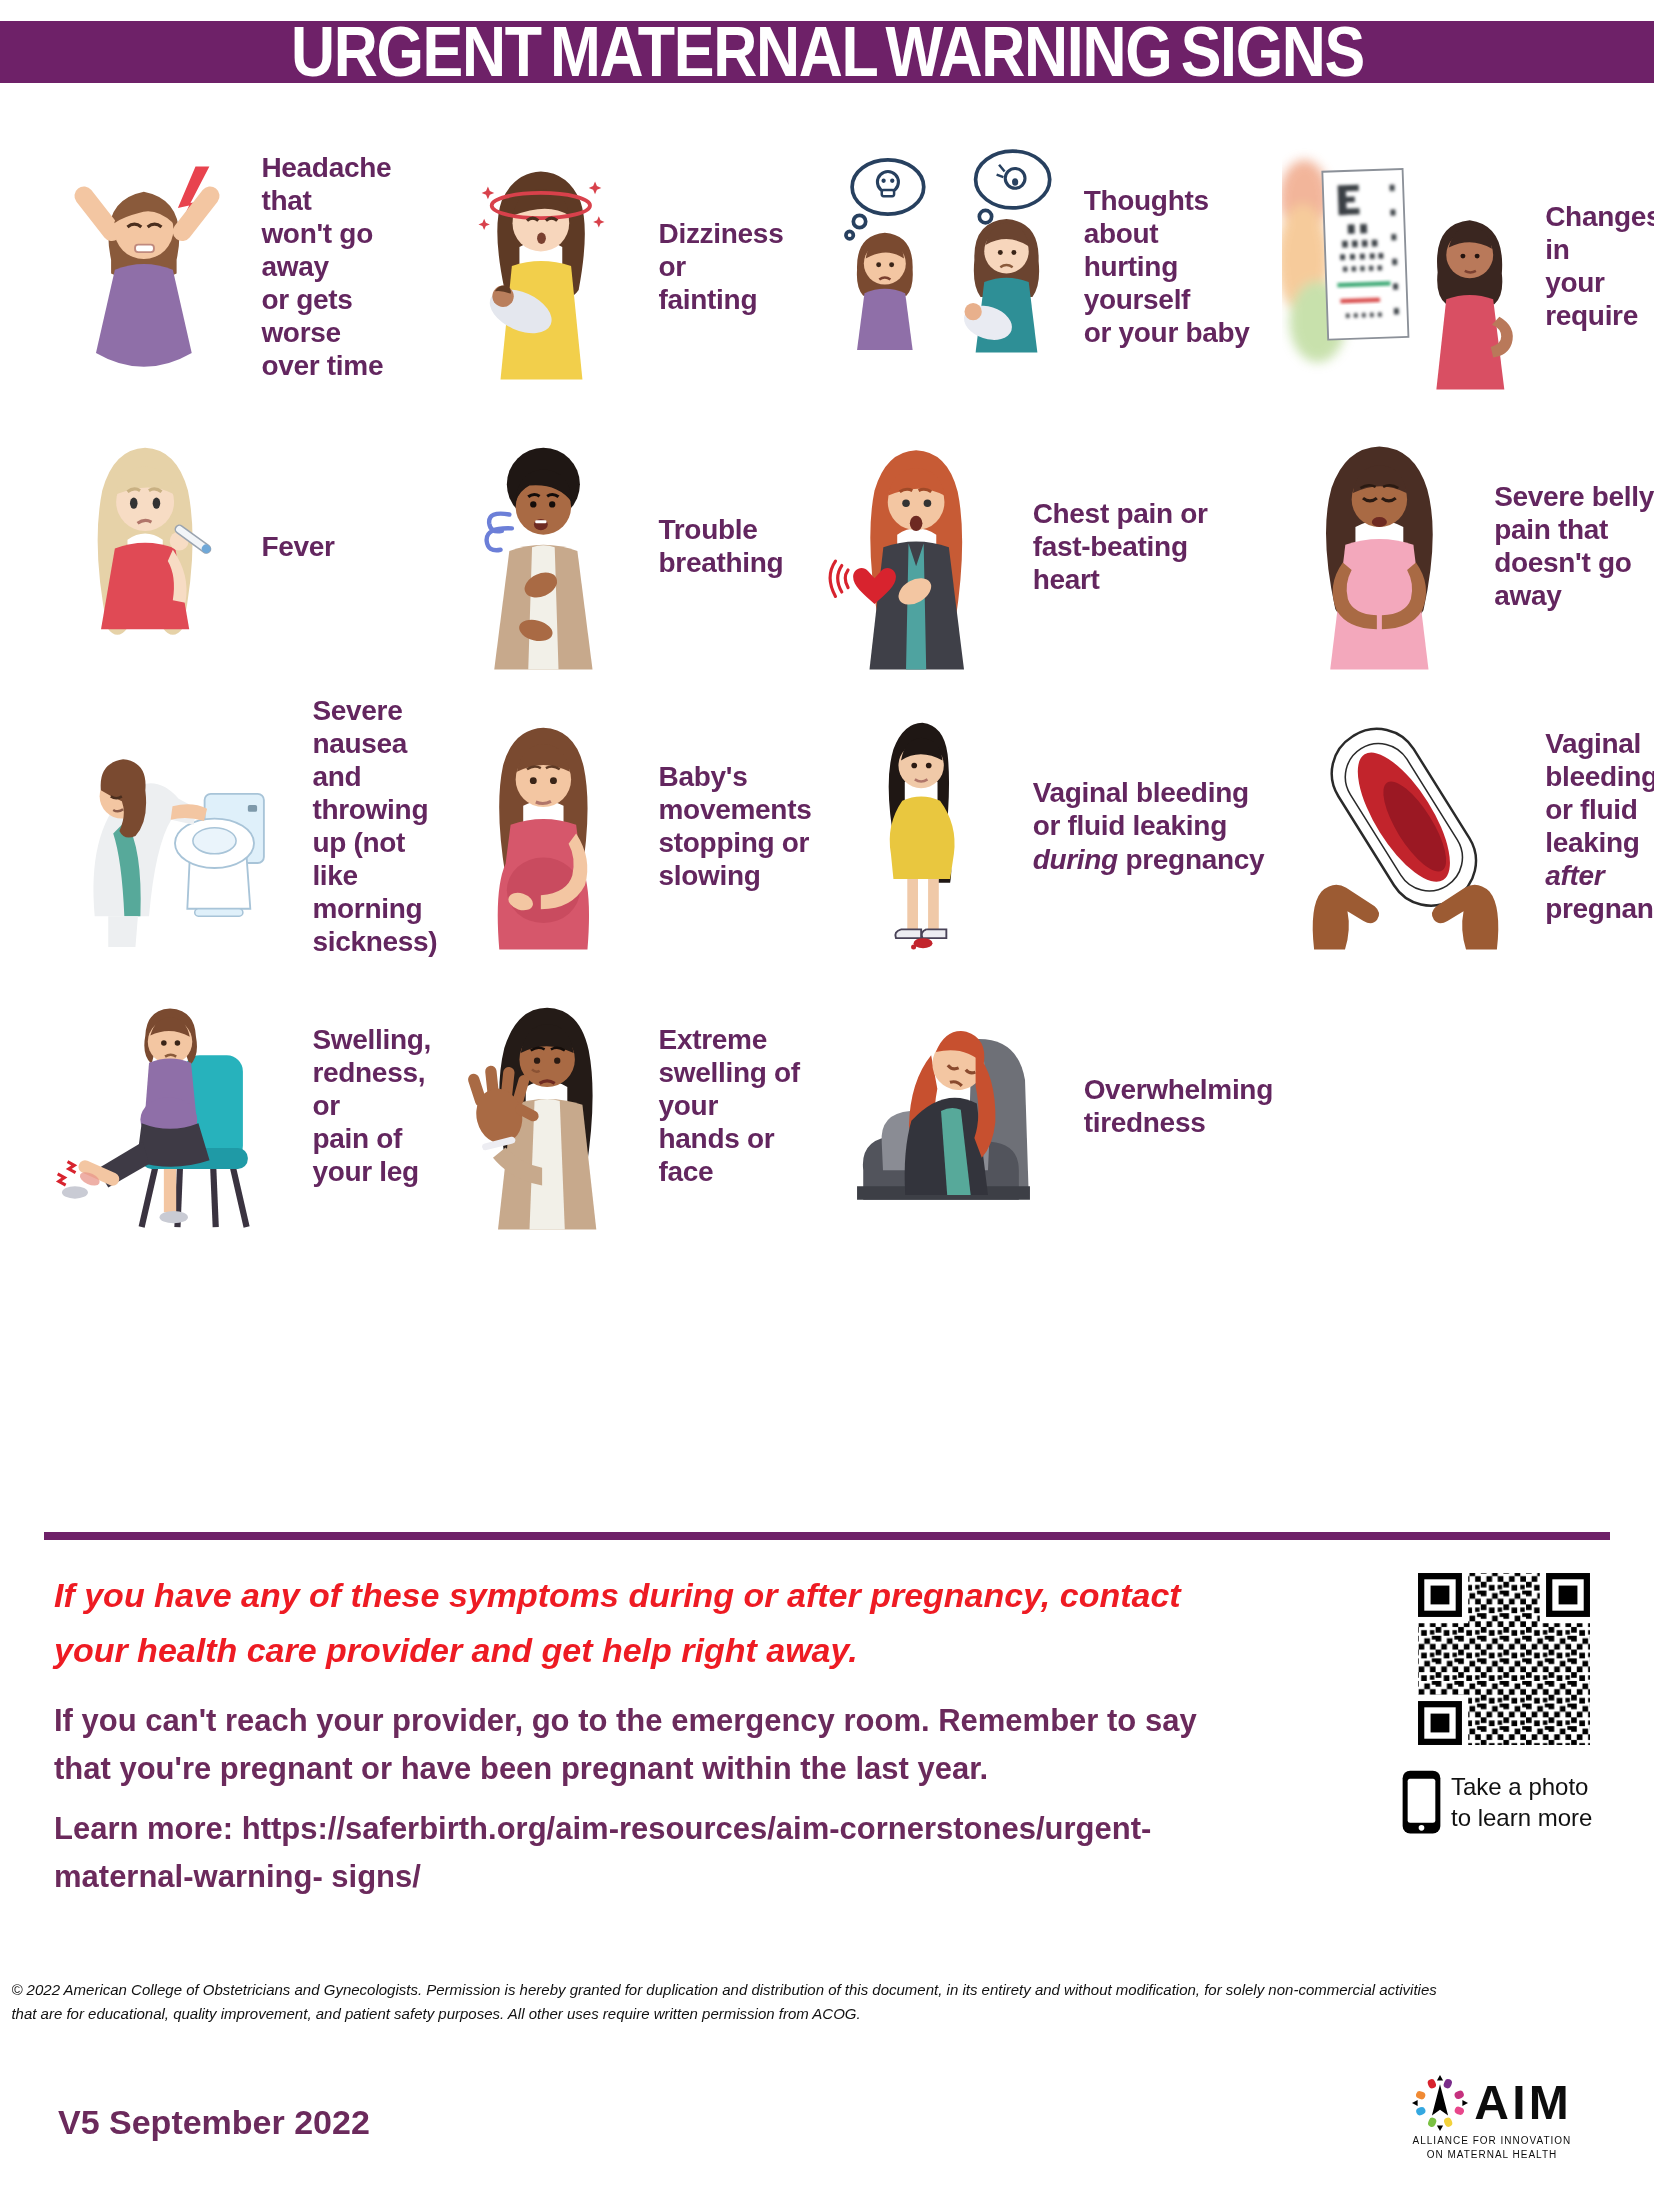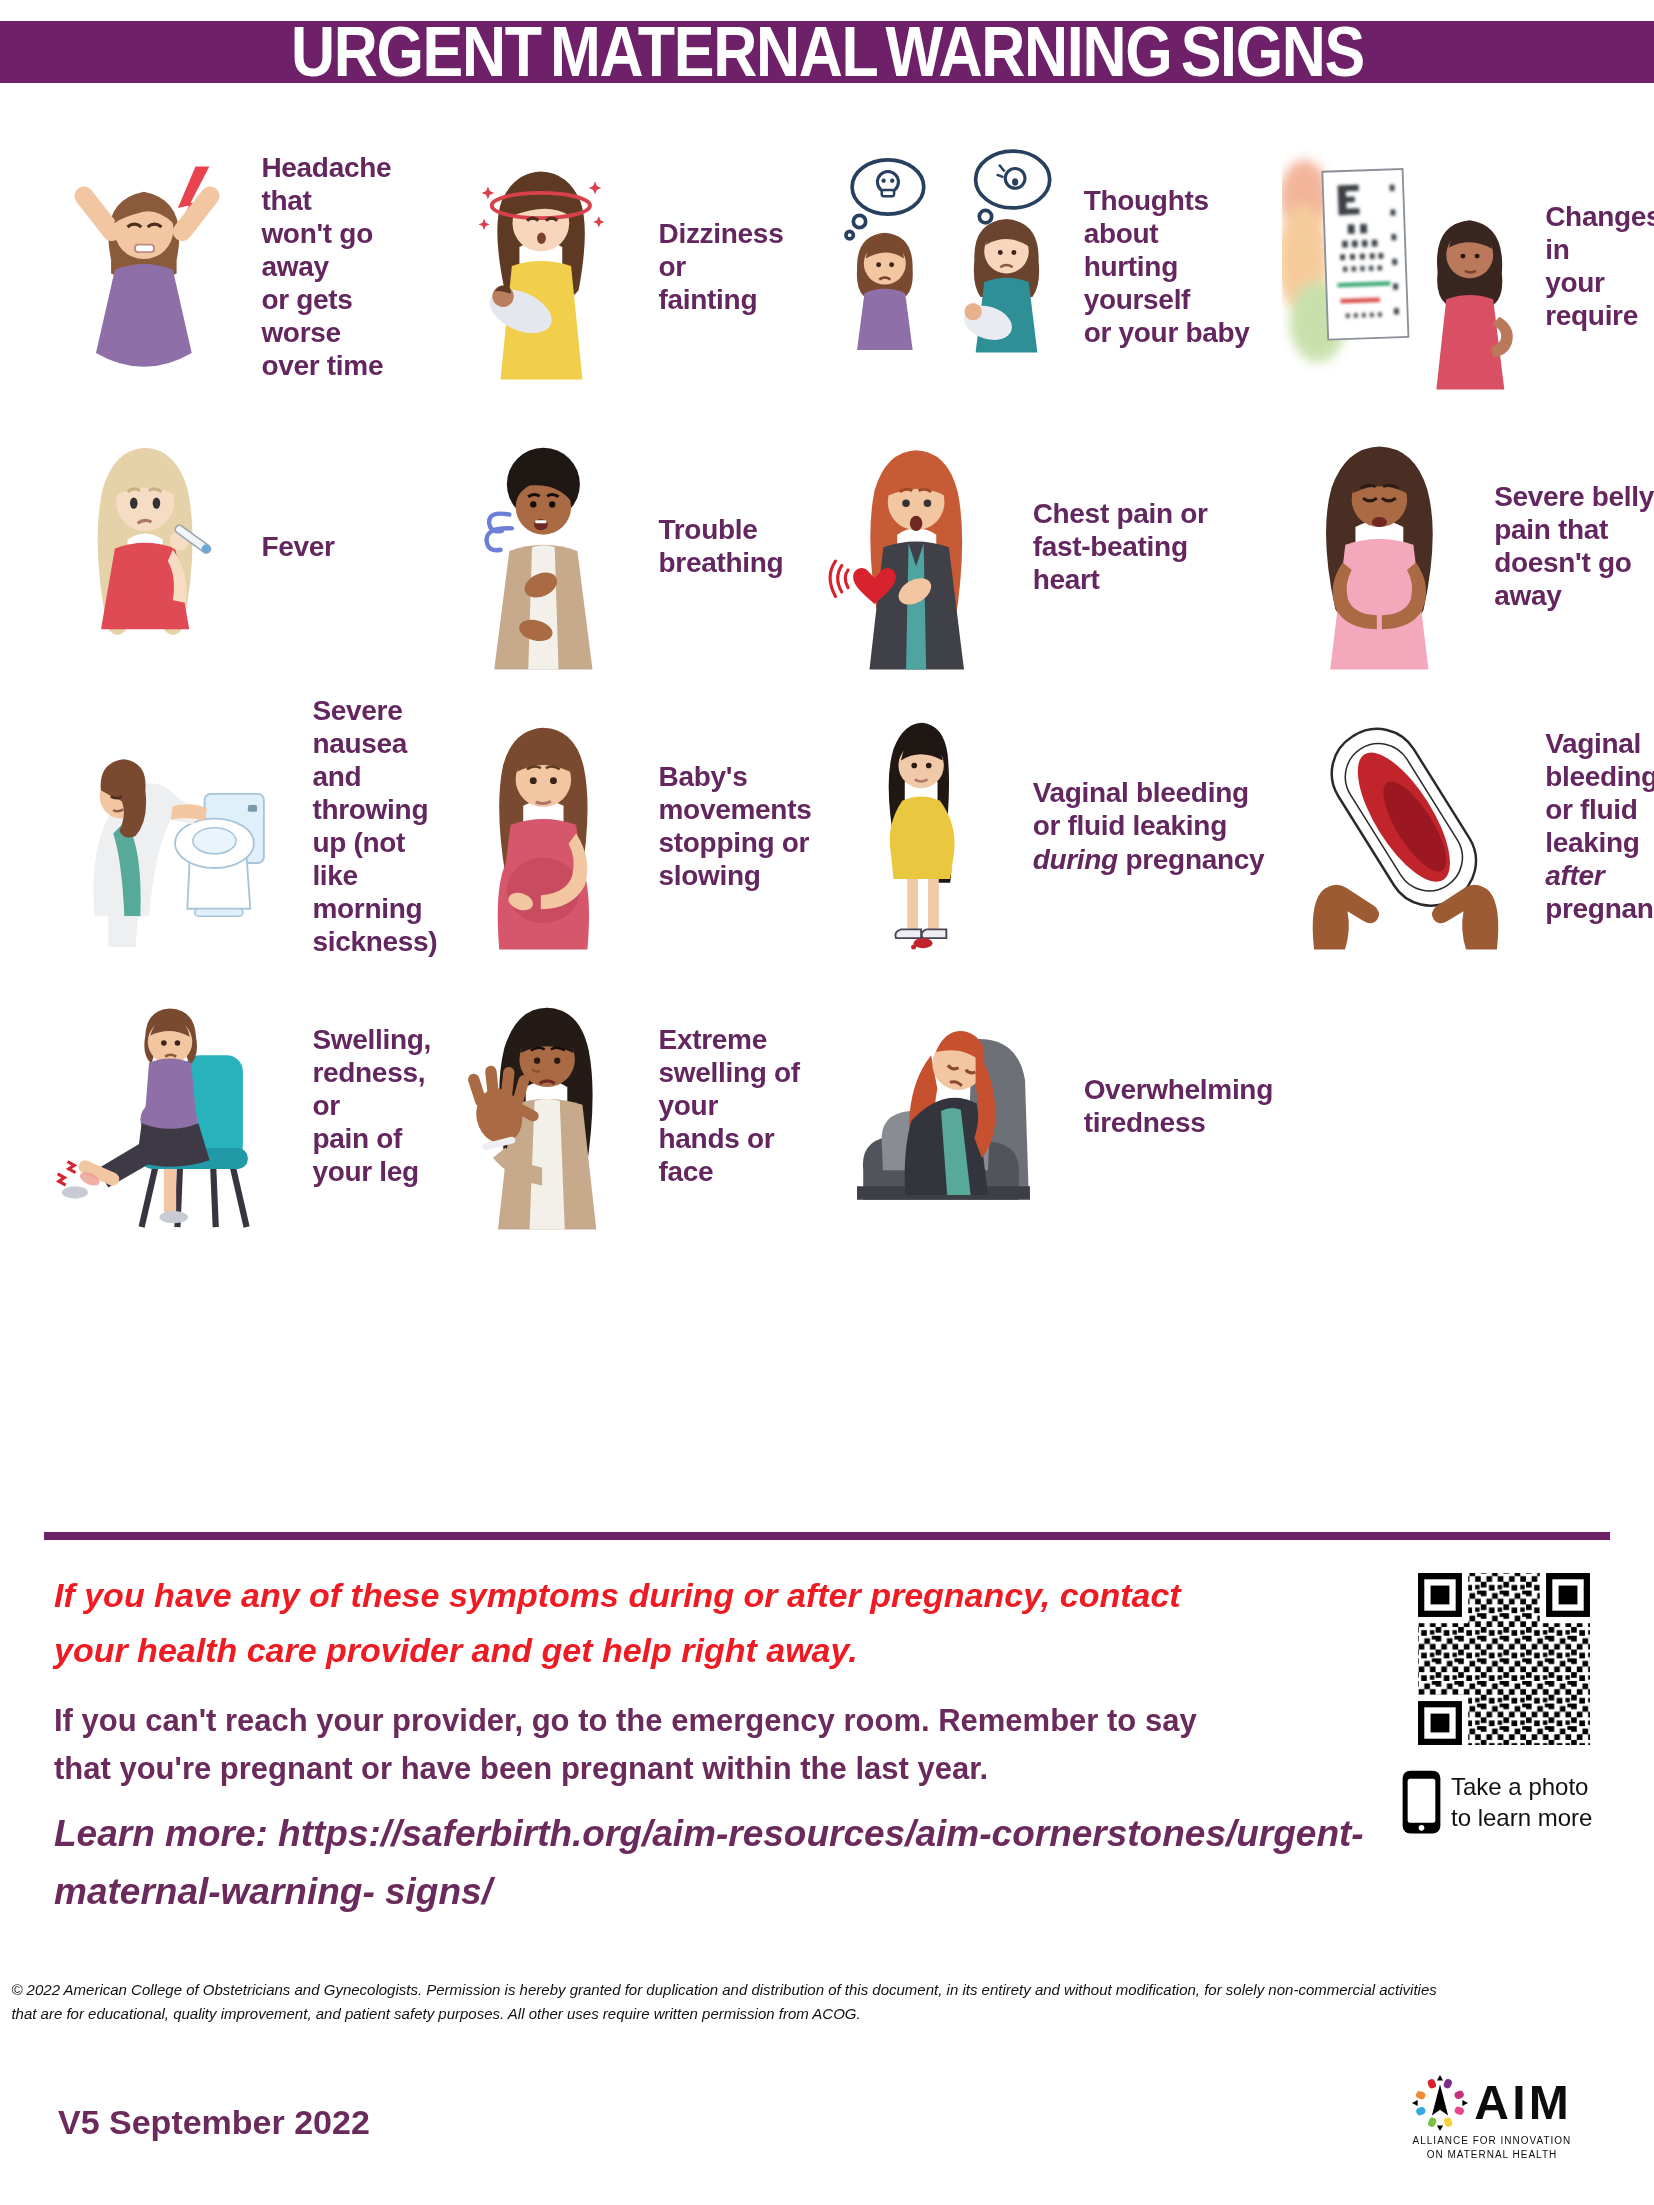--- a/index.html
+++ b/index.html
@@ -9,21 +9,21 @@
   .grid{position:absolute;top:129px;left:49px;width:1568px;height:1394px;display:grid;grid-template-columns:1fr 1fr 1fr 1fr;grid-template-rows:repeat(5,1fr);column-gap:8.8px;row-gap:5px;}
   .cell{display:flex;align-items:center;gap:16.4px;}
   .illus{width:196px;height:252px;flex:0 0 auto;}
   .cell.wide .illus{width:247px;}
   .illus svg{width:100%;height:100%;display:block;}
   .label{font-size:28px;font-weight:700;color:#63265F;line-height:1.18;letter-spacing:-0.3px;white-space:pre-line;max-width:303px;}
   .label em{font-style:italic;}
   .divider{position:absolute;top:1532px;left:44px;width:1566px;height:8.2px;background:#6E2168;}
   .alert{position:absolute;top:1568px;left:54px;width:1331px;font-size:34px;font-weight:700;font-style:italic;color:#EE1B23;line-height:1.63;white-space:pre-line;}
   .note{position:absolute;top:1697px;left:54px;width:1331px;font-size:31px;font-weight:700;color:#6B2A5C;line-height:1.56;white-space:pre-line;}
-  .learn{position:absolute;top:1805px;left:54px;width:1331px;font-size:37px;font-weight:700;color:#6B2A5C;line-height:1.56;white-space:pre-line;font-style:italic;}
+  .learn{position:absolute;top:1805px;left:54px;width:1331px;font-size:31px;font-weight:700;color:#6B2A5C;line-height:1.56;white-space:pre-line;}
   .qr{position:absolute;top:1568px;left:1413px;width:182px;height:182px;}
   .qr svg{width:100%;height:100%;display:block;}
   .qr-caption{position:absolute;top:1770px;left:1402px;display:flex;align-items:center;gap:10px;}
   .phone-ic{width:39px;height:64px;flex:0 0 auto;}
   .qr-caption .txt{font-size:24px;color:#111;line-height:1.3;white-space:pre-line;}
   .copyright{position:absolute;top:1978px;left:11.4px;width:1634px;font-size:15px;font-style:italic;color:#111;line-height:1.62;white-space:pre-line;}
   .version{position:absolute;top:2103px;left:58px;font-size:34px;font-weight:700;color:#6B2A5C;}
   .logo{position:absolute;top:2075px;left:1412px;display:flex;flex-direction:column;align-items:center;}
   .logo-row{display:flex;align-items:center;gap:6.3px;}
   .logo-compass{width:56px;height:56px;}

